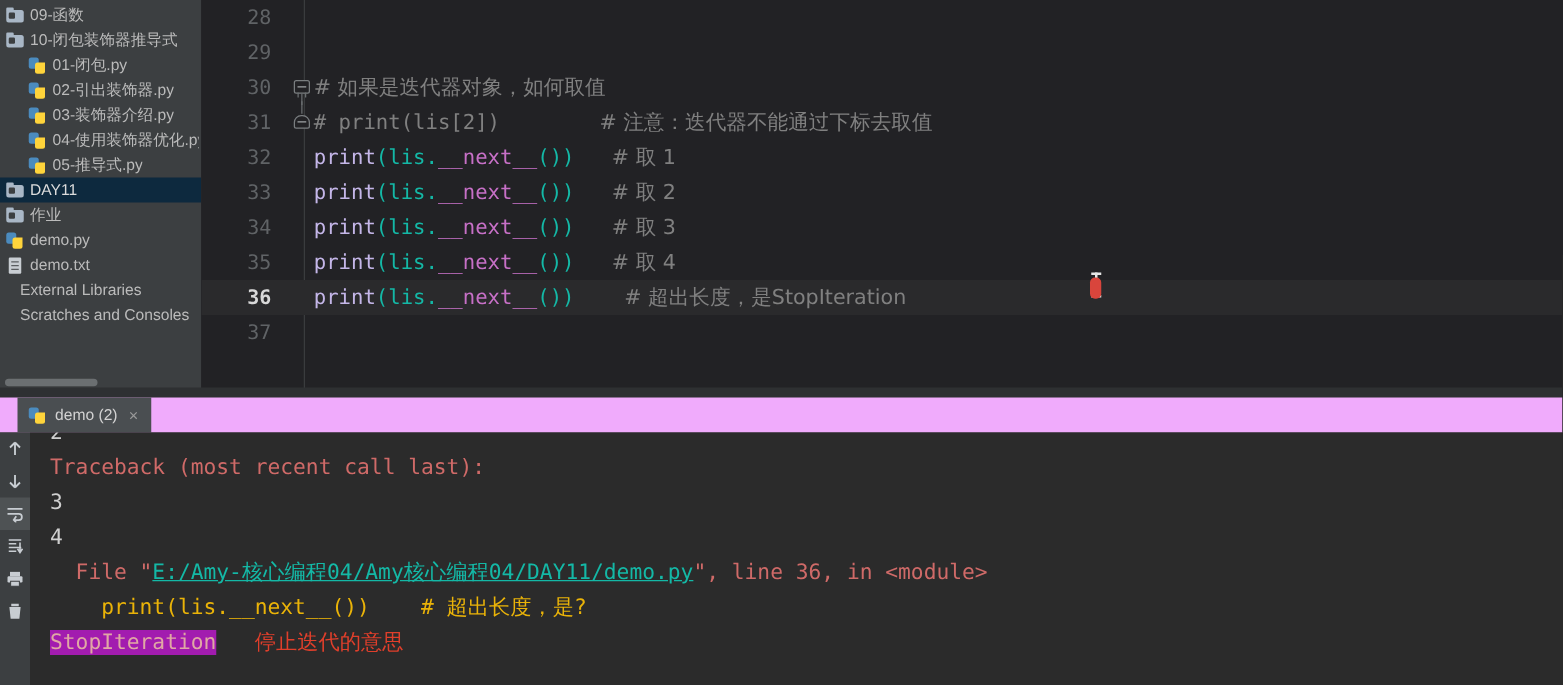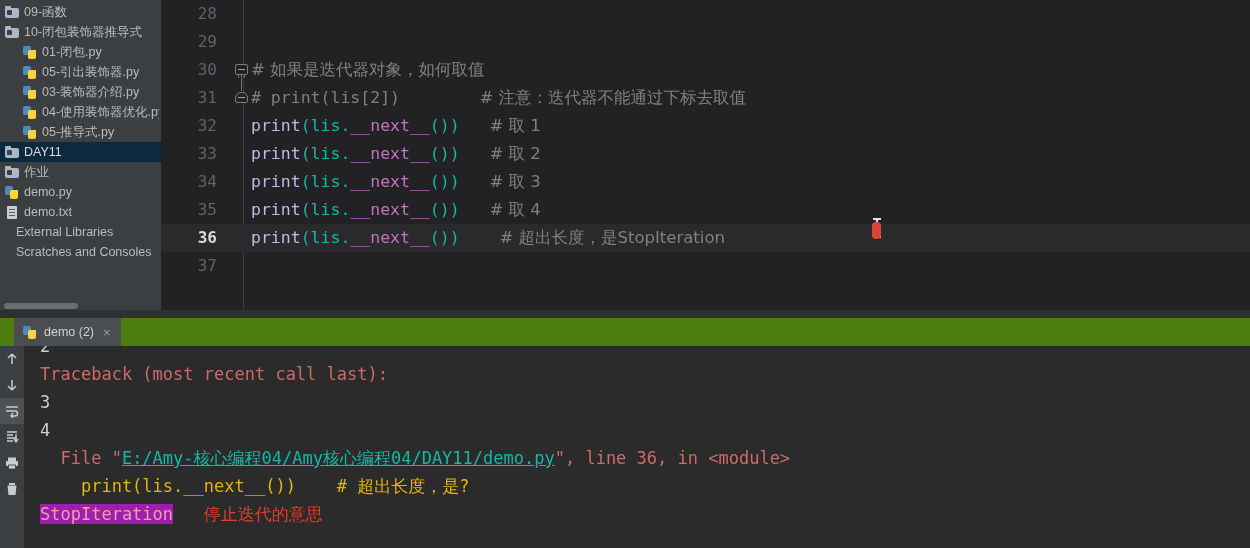--- a/index.html
+++ b/index.html
@@ -170,21 +170,21 @@
     background: #2e3032;
   }
 
   
   .console-panel {
     position: absolute; left: 0; top: 318px; width: 1250px; height: 230px;
     background: #2b2b2b;
   }
   .tabbar {
     position: absolute; left: 0; top: 0; width: 1250px; height: 28px;
-    background: #4d7c0f;
+    background: #f0abfc;
   }
   .ctab {
     position: absolute; left: 14px; top: 0; height: 28px;
     display: flex; align-items: center; padding: 0 10px 0 8px;
     background: #4a4e51; font-size: 12.5px; color: #d2d2d2;
   }
   .ctab .ic { margin-right: 6px; }
   .ctab .close {
     margin-left: 9px; color: #9a9a9a; font-size: 13px; line-height: 1;
   }
@@ -242,21 +242,21 @@
               <span class="p1"></span>
               <span class="p2"></span>
             </span>
             <span class="label">01-闭包.py</span>
           </div>
           <div class="tree-row indent1">
             <span class="ic ic-py">
               <span class="p1"></span>
               <span class="p2"></span>
             </span>
-            <span class="label">05-引出装饰器.py</span>
+            <span class="label">02-引出装饰器.py</span>
           </div>
           <div class="tree-row indent1">
             <span class="ic ic-py">
               <span class="p1"></span>
               <span class="p2"></span>
             </span>
             <span class="label">03-装饰器介绍.py</span>
           </div>
           <div class="tree-row indent1">
             <span class="ic ic-py">

